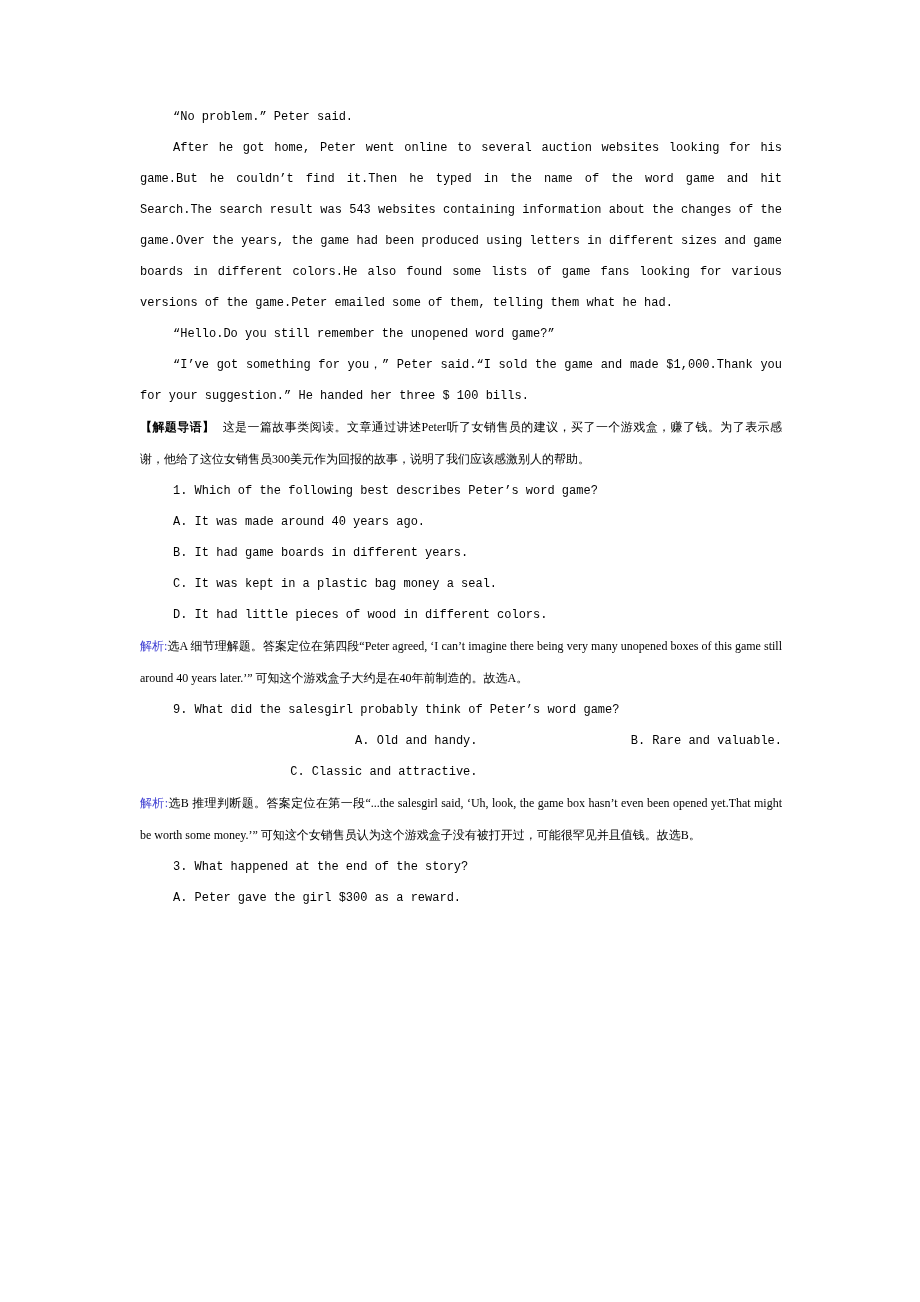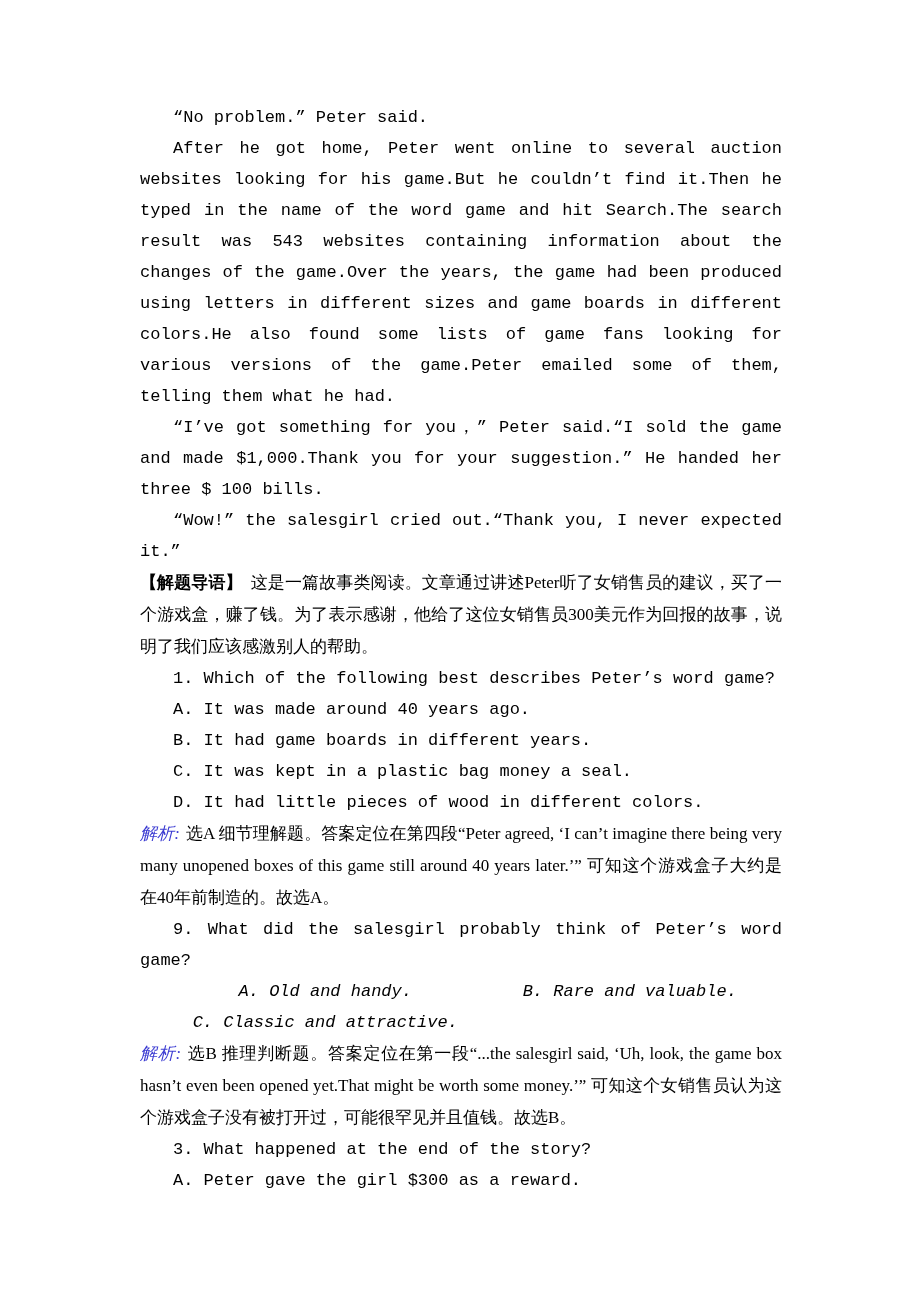--- a/index.html
+++ b/index.html
@@ -14,58 +14,56 @@
     position: relative;
   }
   .content {
     position: absolute;
     left: 140px;
     top: 102px;
     width: 642px;
   }
   p.para {
     margin: 0;
-    font-size: 17px;
+    font-size: 12px;
     line-height: 31px;
     text-align: justify;
     text-justify: inter-word;
     word-break: break-word;
   }
   p.indent { text-indent: 33px; }
   p.option { padding-left: 33px; text-indent: 0; }
   .guide-label {
     font-weight: bold;
     font-family: "Liberation Serif", "DejaVu Serif", serif;
     margin-right: 8px;
   }
   .guide-text, .analysis-text {
     font-family: "Liberation Serif", "DejaVu Serif", "Liberation Mono", serif;
   }
   .analysis-label {
     color: var(--analysis-label, #3c3cd2);
-    margin-right: 6px;
     font-family: "Liberation Serif", "DejaVu Serif", serif;
-    font-style: italic;
   }
   .options-2col {
     display: grid;
     grid-template-columns: 1fr 1fr;
     padding-left: 33px;
   }
-  .options-2col p.para { text-align: center; font-style: italic; }
+  .options-2col p.para { text-align: right; }
 </style>
 </head>
 <body>
 
 <div class="content">
 
   <p class="para indent">“No problem.” Peter said.</p>
   <p class="para indent">After he got home, Peter went online to several auction websites looking for his game.But he couldn’t find it.Then he typed in the name of the word game and hit Search.The search result was 543 websites containing information about the changes of the game.Over the years, the game had been produced using letters in different sizes and game boards in different colors.He also found some lists of game fans looking for various versions of the game.Peter emailed some of them, telling them what he had.</p>
+  <p class="para indent">“Hello.Do you still remember the unopened word game?”</p>
   <p class="para indent">“I’ve got something for you，” Peter said.“I sold the game and made $1,000.Thank you for your suggestion.” He handed her three $ 100 bills.</p>
-  <p class="para indent">“Wow!” the salesgirl cried out.“Thank you, I never expected it.”</p>
 
   <p class="para"><span class="guide-label">【解题导语】</span><span class="guide-text">这是一篇故事类阅读。文章通过讲述Peter听了女销售员的建议，买了一个游戏盒，赚了钱。为了表示感谢，他给了这位女销售员300美元作为回报的故事，说明了我们应该感激别人的帮助。</span></p>
 
   <section>
     <p class="para indent">1. Which of the following best describes Peter’s word game?</p>
     <p class="para option">A. It was made around 40 years ago.</p>
     <p class="para option">B. It had game boards in different years.</p>
     <p class="para option">C. It was kept in a plastic bag money a seal.</p>
     <p class="para option">D. It had little pieces of wood in different colors.</p>
     <p class="para"><span class="analysis-label">解析:</span><span class="analysis-text">选A 细节理解题。答案定位在第四段“Peter agreed, ‘I can’t imagine there being very many unopened boxes of this game still around 40 years later.’” 可知这个游戏盒子大约是在40年前制造的。故选A。</span></p>

